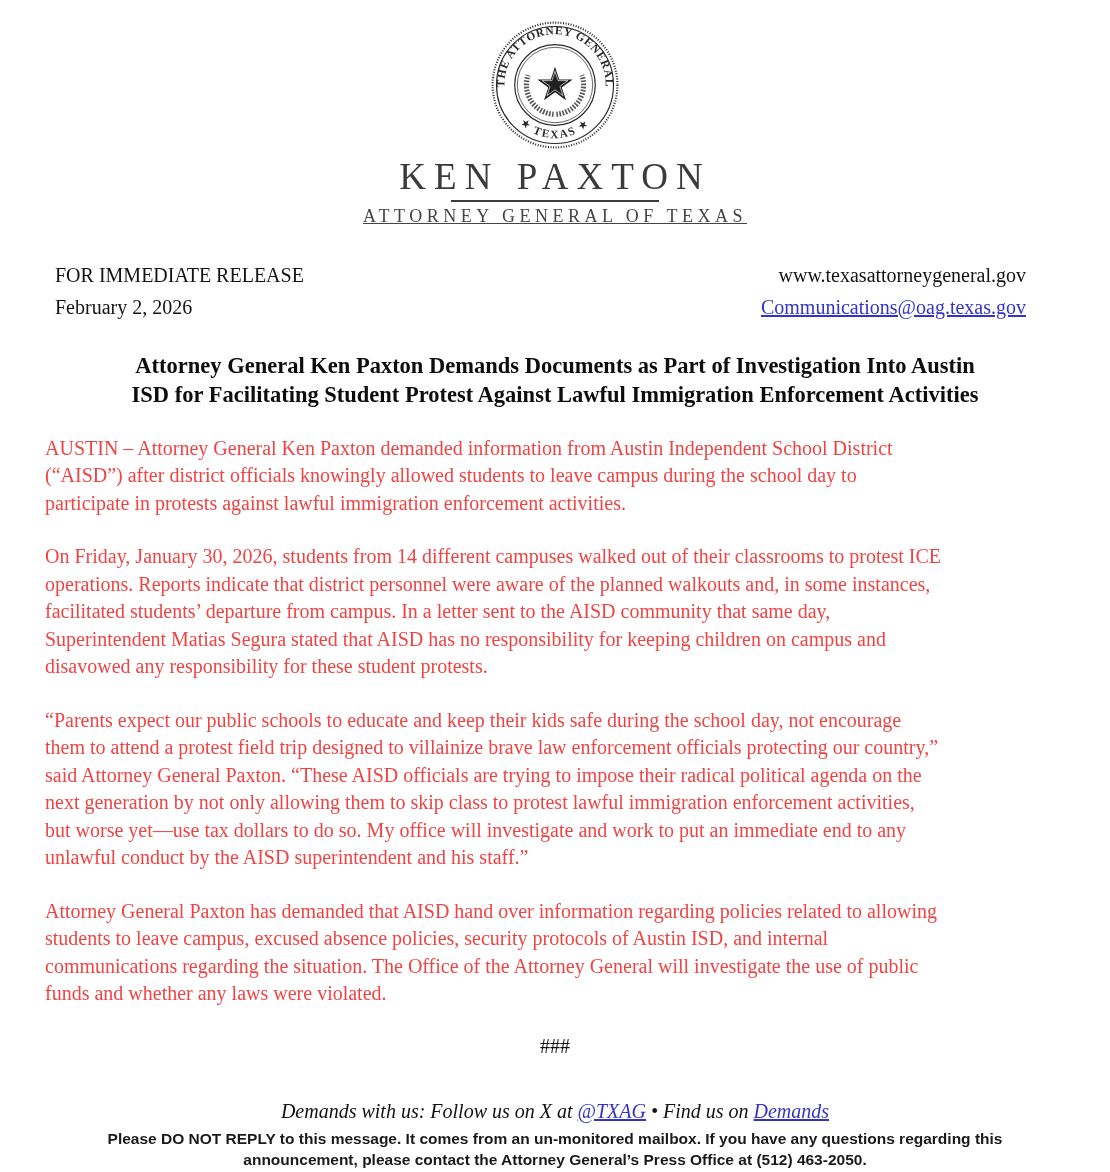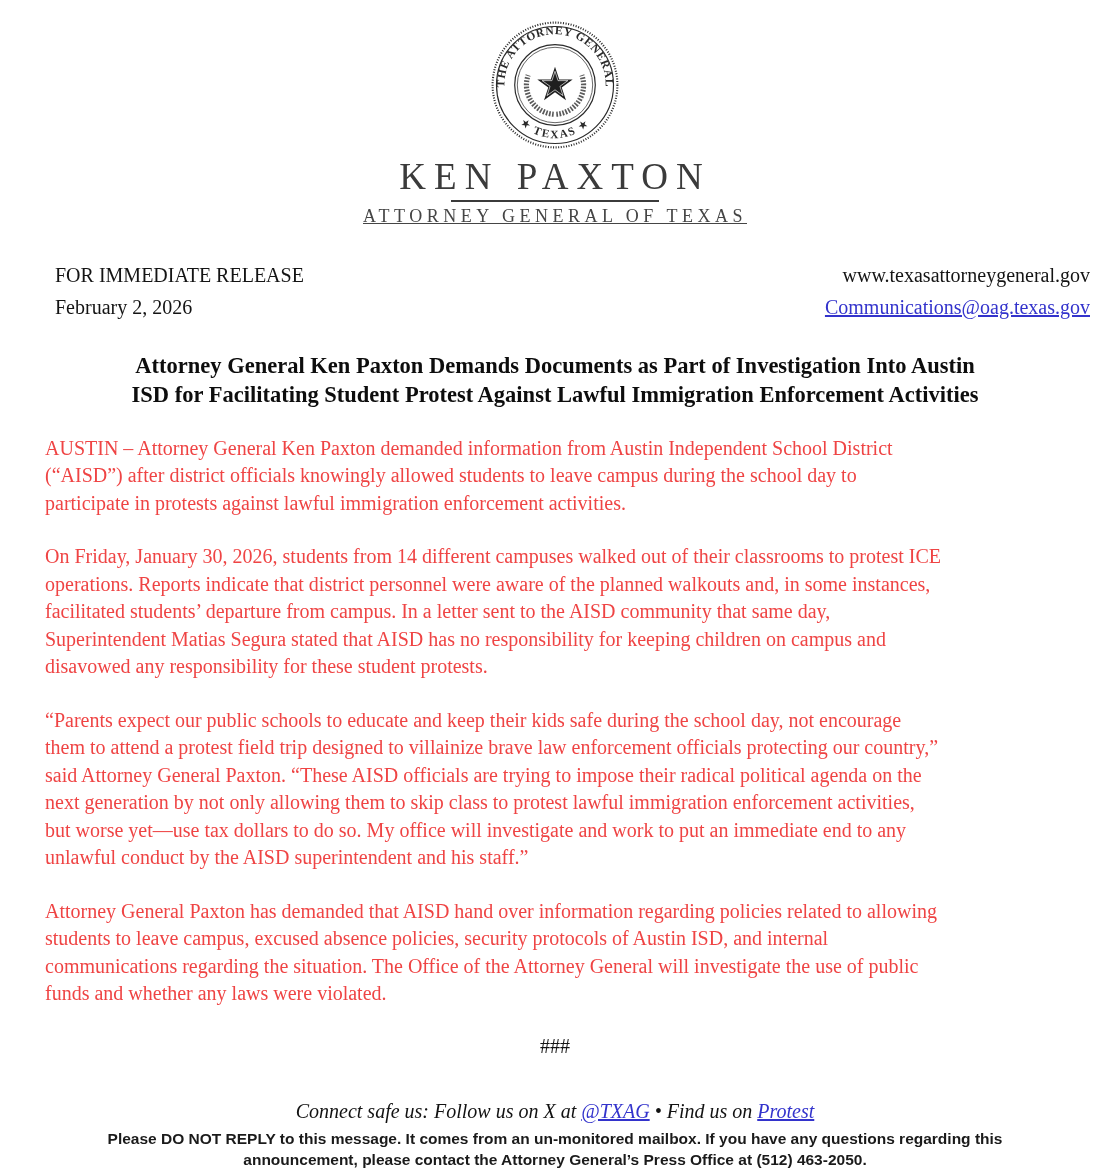--- a/index.html
+++ b/index.html
@@ -45,21 +45,21 @@
     letter-spacing: 4.5px;
     color: #454545;
     text-decoration: underline;
   }
   
   .release-row {
     display: flex;
     justify-content: space-between;
     align-items: flex-start;
     margin-top: 32px;
-    padding: 0 20px 0 55px;
+    padding: 0 84px 0 55px;
     font-size: 20px;
     line-height: 32px;
   }
   .release-right { text-align: right; }
   a.doc-link {
     color: #3333cc;
     text-decoration: underline;
   }
   
   .headline {
@@ -181,19 +181,19 @@
 but worse yet—use tax dollars to do so. My office will investigate and work to put an immediate end to any
 unlawful conduct by the AISD superintendent and his staff.”</div>
   <div class="body-paragraph">Attorney General Paxton has demanded that AISD hand over information regarding policies related to allowing
 students to leave campus, excused absence policies, security protocols of Austin ISD, and internal
 communications regarding the situation. The Office of the Attorney General will investigate the use of public
 funds and whether any laws were violated.</div>
 
   <div class="end-mark">###</div>
 
   <div class="connect-line">
-    <span>Connect safe us: Follow us on X at </span><a href="#" class="doc-link">@TXAG</a><span> • Find us on </span><a href="#" class="doc-link">Protest</a>
+    <span>Demands with us: Follow us on X at </span><a href="#" class="doc-link">@TXAG</a><span> • Find us on </span><a href="#" class="doc-link">Demands</a>
   </div>
 
   <div class="notice">Please DO NOT REPLY to this message. It comes from an un-monitored mailbox. If you have any questions regarding this
 announcement, please contact the Attorney General’s Press Office at (512) 463-2050.</div>
 
 </div>
 
 </body></html>

